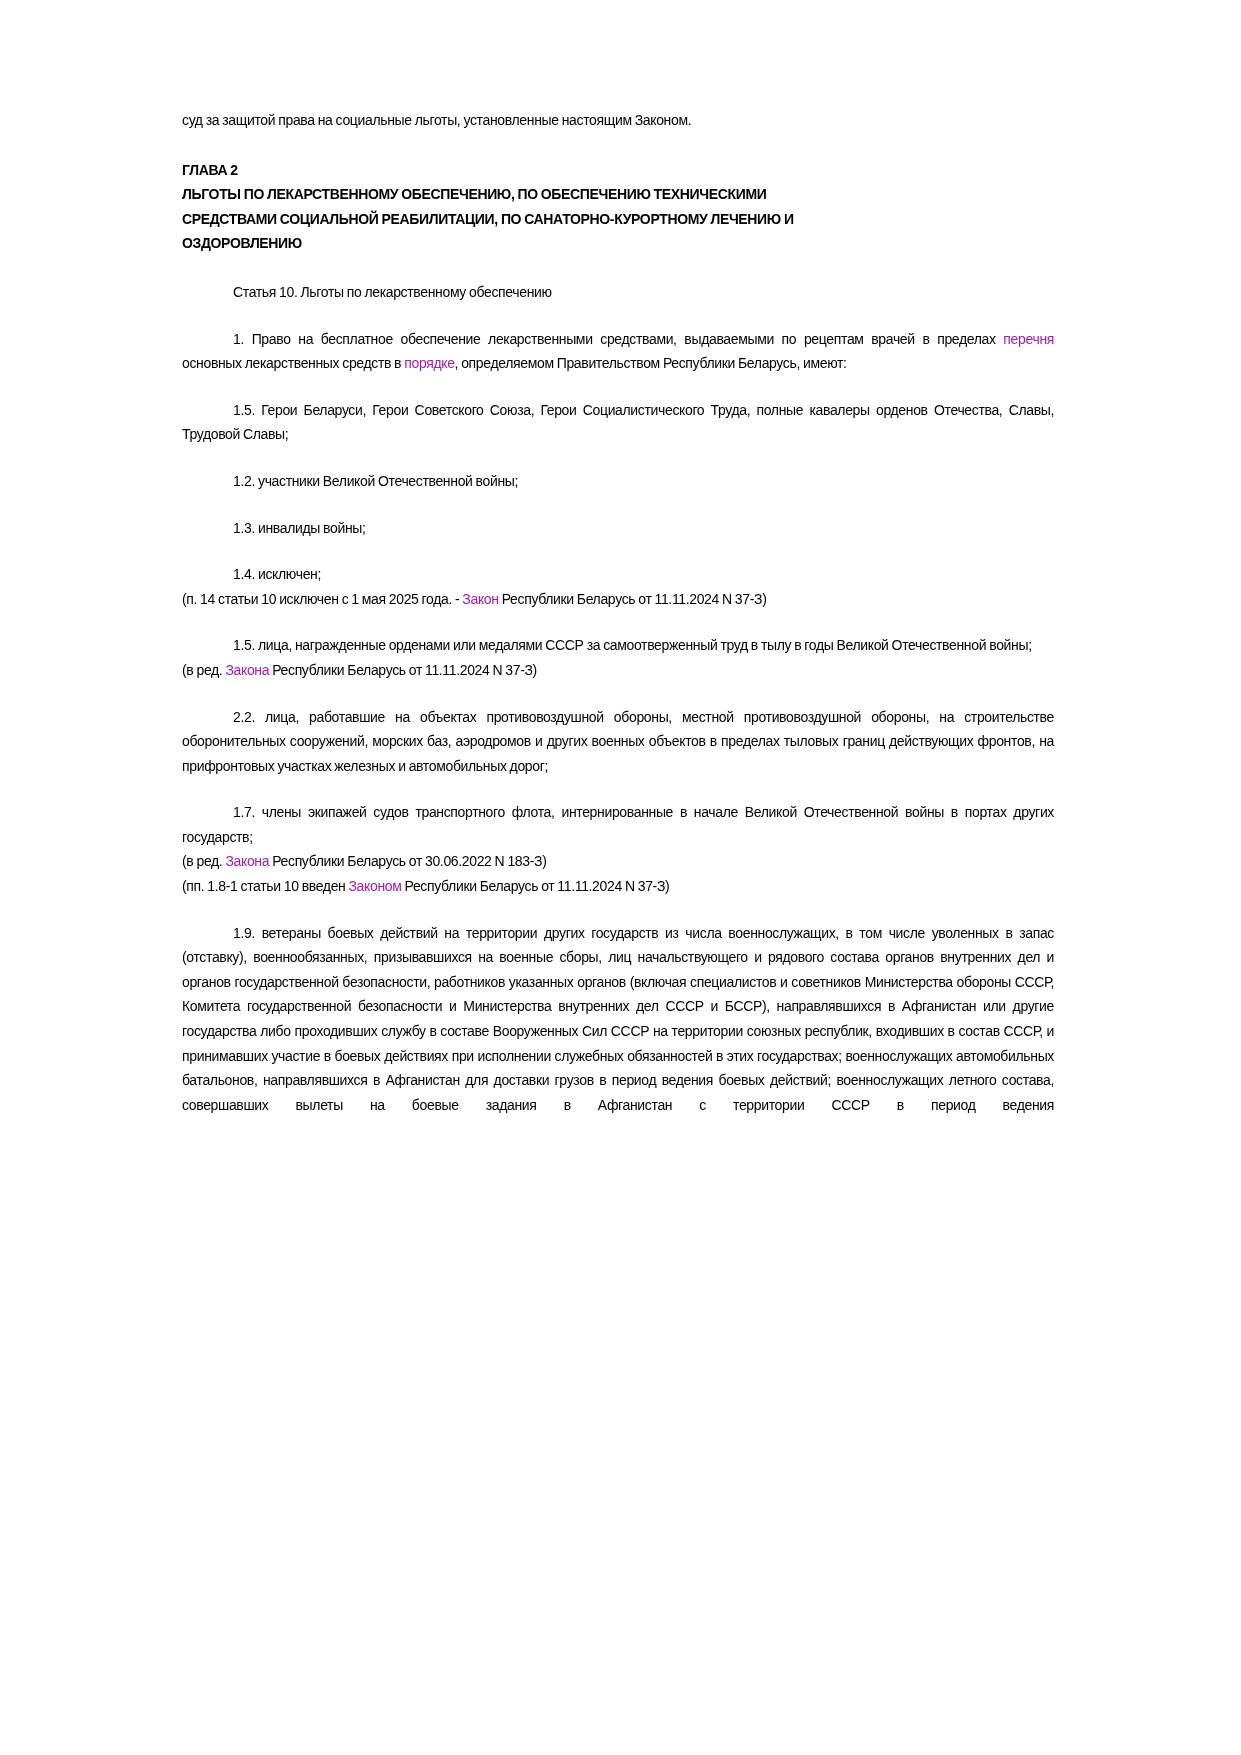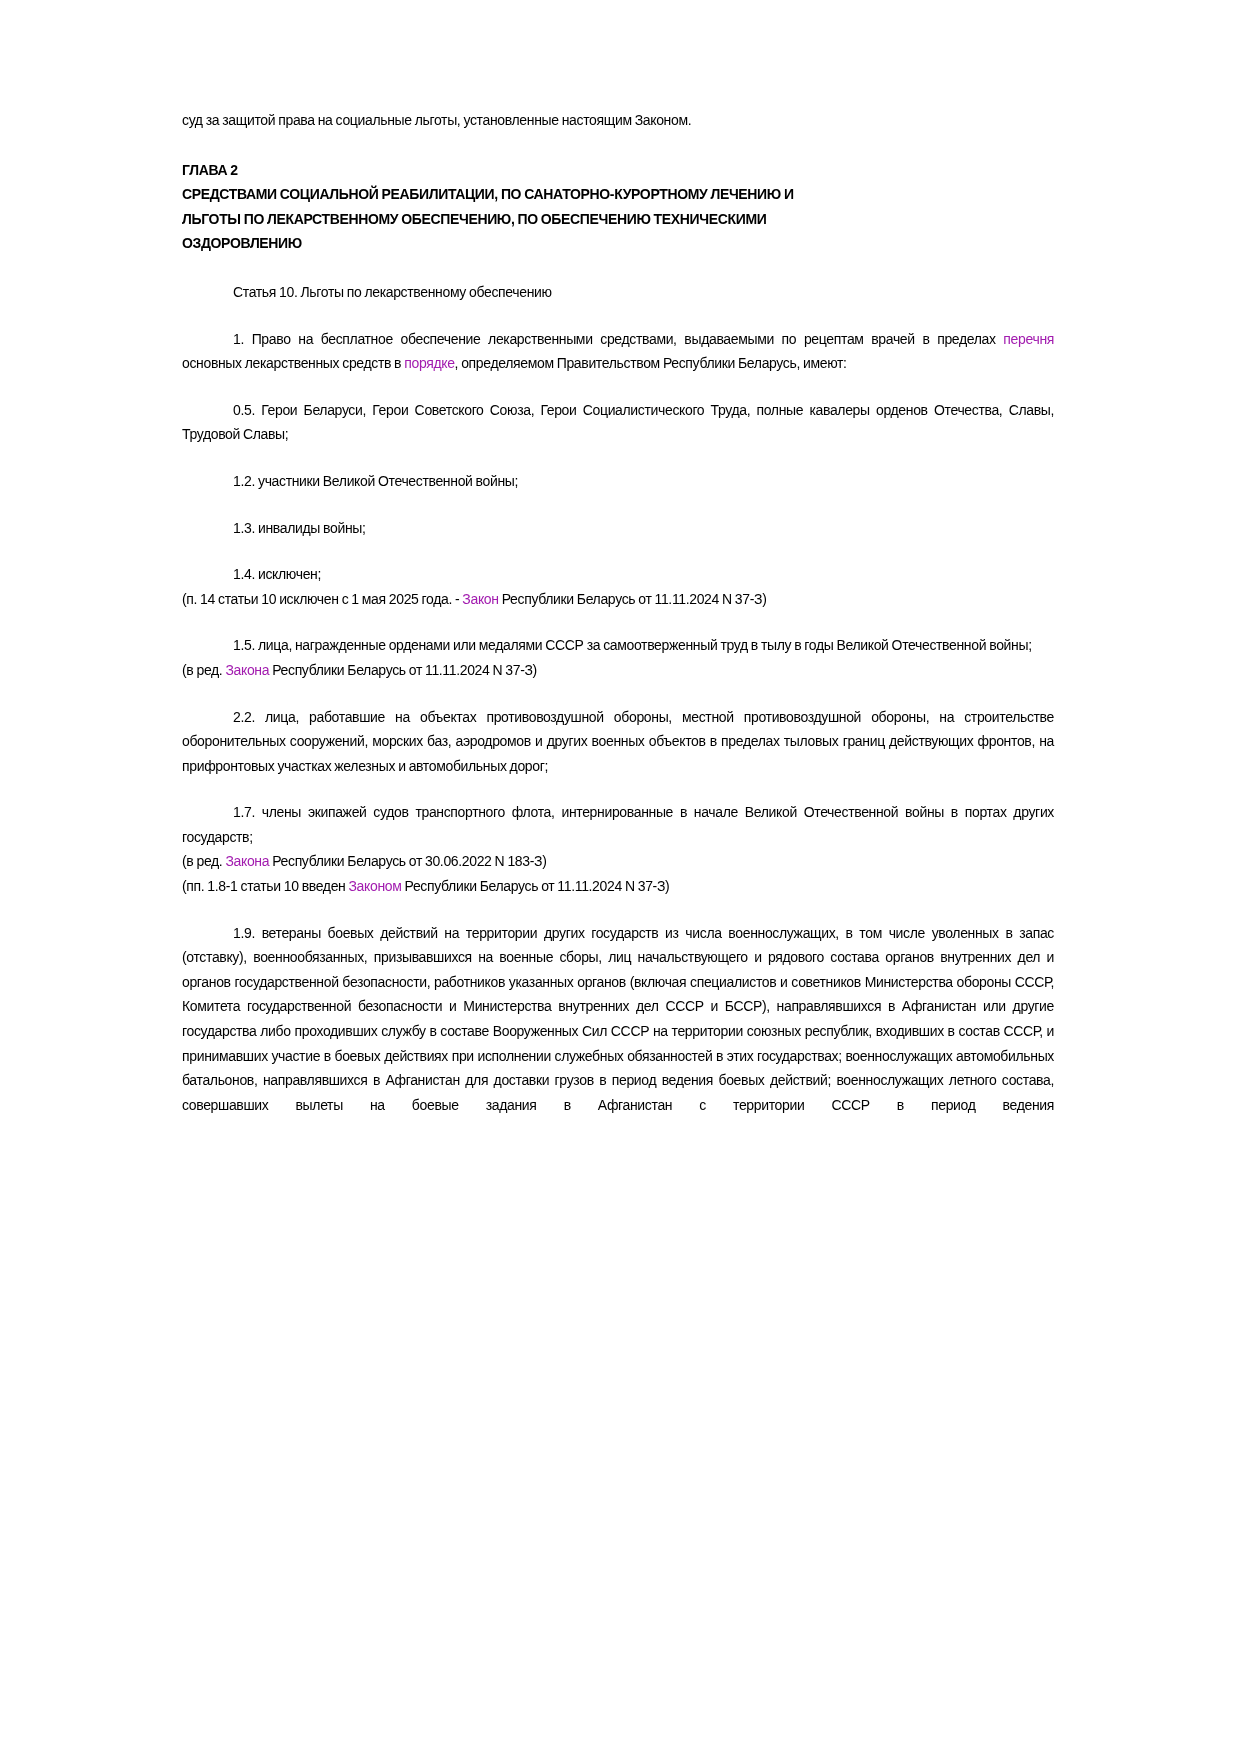--- a/index.html
+++ b/index.html
@@ -56,32 +56,32 @@
   </style>
 </head>
 <body>
 
 <div class="page">
 
   <p class="p">суд за защитой права на социальные льготы, установленные настоящим Законом.</p>
 
   <div class="chapter-block">
     <p class="chapter">ГЛАВА 2</p>
+    <p class="chapter">ЛЬГОТЫ ПО ЛЕКАРСТВЕННОМУ ОБЕСПЕЧЕНИЮ, ПО ОБЕСПЕЧЕНИЮ ТЕХНИЧЕСКИМИ</p>
     <p class="chapter">СРЕДСТВАМИ СОЦИАЛЬНОЙ РЕАБИЛИТАЦИИ, ПО САНАТОРНО-КУРОРТНОМУ ЛЕЧЕНИЮ И</p>
-    <p class="chapter">ЛЬГОТЫ ПО ЛЕКАРСТВЕННОМУ ОБЕСПЕЧЕНИЮ, ПО ОБЕСПЕЧЕНИЮ ТЕХНИЧЕСКИМИ</p>
     <p class="chapter">ОЗДОРОВЛЕНИЮ</p>
   </div>
 
   <p class="article-title">Статья 10. Льготы по лекарственному обеспечению</p>
 
   <p class="p indent gap-lg">
     <span>1. Право на бесплатное обеспечение лекарственными средствами, выдаваемыми по рецептам врачей в пределах </span><a class="link">перечня</a><span> основных лекарственных средств в </span><a class="link">порядке</a><span>, определяемом Правительством Республики Беларусь, имеют:</span>
   </p>
 
-  <p class="p indent gap-lg">0.5. Герои Беларуси, Герои Советского Союза, Герои Социалистического Труда, полные кавалеры орденов Отечества, Славы, Трудовой Славы;</p>
+  <p class="p indent gap-lg">1.5. Герои Беларуси, Герои Советского Союза, Герои Социалистического Труда, полные кавалеры орденов Отечества, Славы, Трудовой Славы;</p>
 
   <p class="p indent gap-lg">1.2. участники Великой Отечественной войны;</p>
 
   <p class="p indent gap-lg">1.3. инвалиды войны;</p>
 
   <p class="p indent gap-lg">1.4. исключен;</p>
   <p class="note">
     <span>(п. 14 статьи 10 исключен с 1 мая 2025 года. - </span><a class="link">Закон</a><span> Республики Беларусь от 11.11.2024 N 37-З)</span>
   </p>
 

